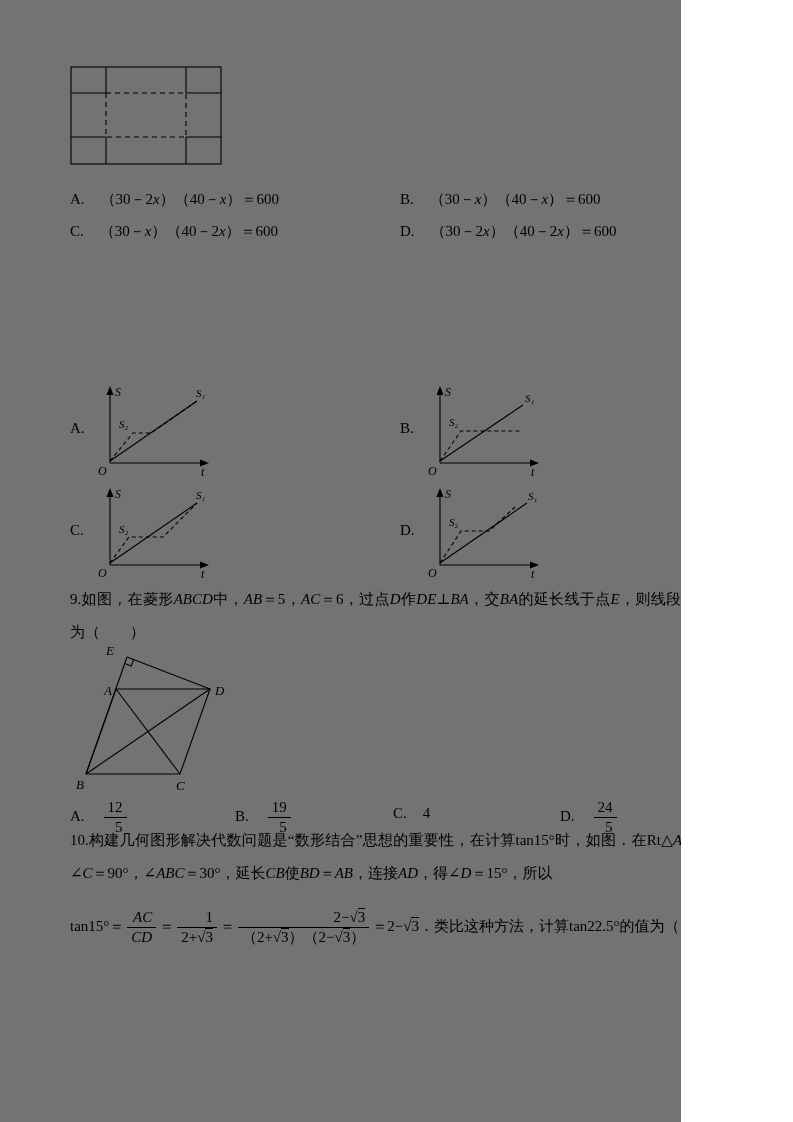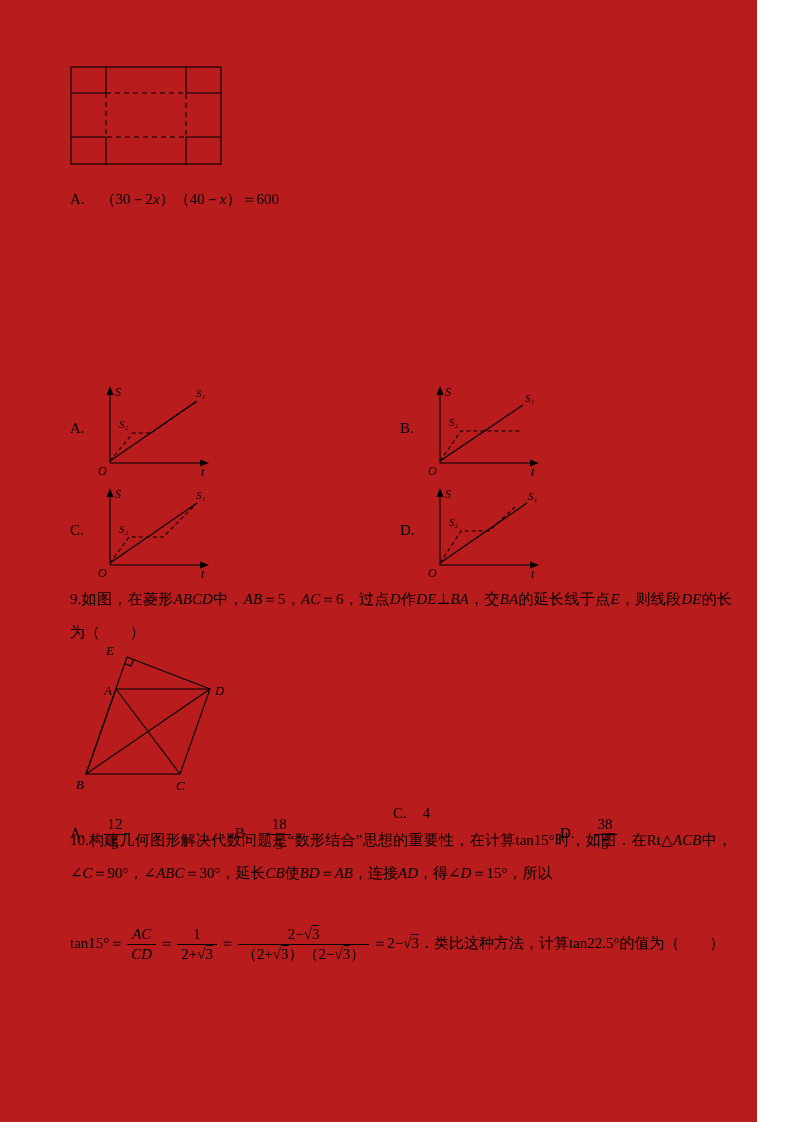--- a/index.html
+++ b/index.html
@@ -1,25 +1,25 @@
 <!DOCTYPE html>
 <html><head>
 <meta charset="utf-8">
 <style>
   html,body{margin:0;padding:0}
   body{width:793px;height:1122px;background:#fff;color:#000;
        font-family:"Liberation Serif","DejaVu Serif",serif;font-size:15px}
-  .page{position:relative;width:757px;height:1122px;background:#b91c1c;overflow:hidden}
+  .page{position:relative;width:681px;height:1122px;background:#737373;overflow:hidden}
   .abs{position:absolute}
   .para{width:662px;line-height:33px;text-align:justify}
   .optrow{white-space:nowrap}
   .opt-label{margin-right:16px}
   i{font-style:italic}
   sub{font-size:.65em}
-  .frac{display:inline-block;vertical-align:middle;text-align:center;margin:17px 3px;line-height:1.25}
+  .frac{display:inline-block;vertical-align:middle;text-align:right;margin:0 3px;line-height:1.25}
   .fnum{display:block;border-bottom:1px solid #000;padding:0 4px}
   .fden{display:block;padding:0 4px}
   .sqrtb{border-top:1px solid #000}
   .formula{white-space:nowrap;line-height:1}
   svg{overflow:visible;display:block}
   svg text{font-family:"Liberation Serif","DejaVu Serif",serif;fill:#000}
   .fig line,.fig rect,.fig path,.fig polyline{stroke:#000;fill:none;stroke-width:1.1}
   .fig polygon{fill:#000;stroke:none}
 </style>
 </head>
@@ -37,20 +37,29 @@
       <line x1="1" y1="27" x2="36" y2="27"></line>
       <line x1="116" y1="27" x2="151" y2="27"></line>
       <line x1="1" y1="71" x2="36" y2="71"></line>
       <line x1="116" y1="71" x2="151" y2="71"></line>
       <rect x="36" y="27" width="80" height="44" stroke-dasharray="5 4"></rect>
     </svg>
   </div>
 
   <div class="abs optrow" style="left:70px;top:190px">
     <span class="opt-label">A.</span><span>（30－2<i>x</i>）（40－<i>x</i>）＝600</span>
+  </div>
+  <div class="abs optrow" style="left:400px;top:190px">
+    <span class="opt-label">B.</span><span>（30－<i>x</i>）（40－<i>x</i>）＝600</span>
+  </div>
+  <div class="abs optrow" style="left:70px;top:222px">
+    <span class="opt-label">C.</span><span>（30－<i>x</i>）（40－2<i>x</i>）＝600</span>
+  </div>
+  <div class="abs optrow" style="left:400px;top:222px">
+    <span class="opt-label">D.</span><span>（30－2<i>x</i>）（40－2<i>x</i>）＝600</span>
   </div>
 
 
   <div class="abs" style="left:70px;top:420px">A.</div>
   <div class="abs" style="left:400px;top:420px">B.</div>
   <div class="abs" style="left:70px;top:522px">C.</div>
   <div class="abs" style="left:400px;top:522px">D.</div>
 
   <div class="abs" style="left:95px;top:383px">
     <svg class="fig" width="125" height="95" viewBox="0 0 125 95">
@@ -131,26 +140,26 @@
       <text x="143" y="51" font-size="13" font-style="italic">D</text>
       <text x="4" y="145" font-size="13" font-style="italic">B</text>
       <text x="104" y="146" font-size="13" font-style="italic">C</text>
     </svg>
   </div>
 
   <div class="abs optrow" style="left:70px;top:798px">
     <span class="opt-label">A.</span><span><span class="frac"><span class="fnum">12</span><span class="fden">5</span></span></span>
   </div>
   <div class="abs optrow" style="left:235px;top:798px">
-    <span class="opt-label">B.</span><span><span class="frac"><span class="fnum">18</span><span class="fden">5</span></span></span>
+    <span class="opt-label">B.</span><span><span class="frac"><span class="fnum">19</span><span class="fden">5</span></span></span>
   </div>
   <div class="abs optrow" style="left:393px;top:805px">
     <span class="opt-label">C.</span><span>4</span>
   </div>
   <div class="abs optrow" style="left:560px;top:798px">
-    <span class="opt-label">D.</span><span><span class="frac"><span class="fnum">38</span><span class="fden">5</span></span></span>
+    <span class="opt-label">D.</span><span><span class="frac"><span class="fnum">24</span><span class="fden">5</span></span></span>
   </div>
 
   <div class="abs para" style="left:70px;top:824px">10.构建几何图形解决代数问题是“数形结合”思想的重要性，在计算tan15°时，如图．在Rt△<i>ACB</i>中，∠<i>C</i>＝90°，∠<i>ABC</i>＝30°，延长<i>CB</i>使<i>BD</i>＝<i>AB</i>，连接<i>AD</i>，得∠<i>D</i>＝15°，所以</div>
 
   <div class="abs formula" style="left:70px;top:908px">tan15°＝<span class="frac"><span class="fnum"><i>AC</i></span><span class="fden"><i>CD</i></span></span>＝<span class="frac"><span class="fnum">1</span><span class="fden">2+<span class="sqrt">√<span class="sqrtb">3</span></span></span></span>＝<span class="frac"><span class="fnum">2−<span class="sqrt">√<span class="sqrtb">3</span></span></span><span class="fden">（2+<span class="sqrt">√<span class="sqrtb">3</span></span>）（2−<span class="sqrt">√<span class="sqrtb">3</span></span>）</span></span>＝2−<span class="sqrt">√<span class="sqrtb">3</span></span>．类比这种方法，计算tan22.5°的值为（　　）</div>
 
 </div>
 
 </body></html>

